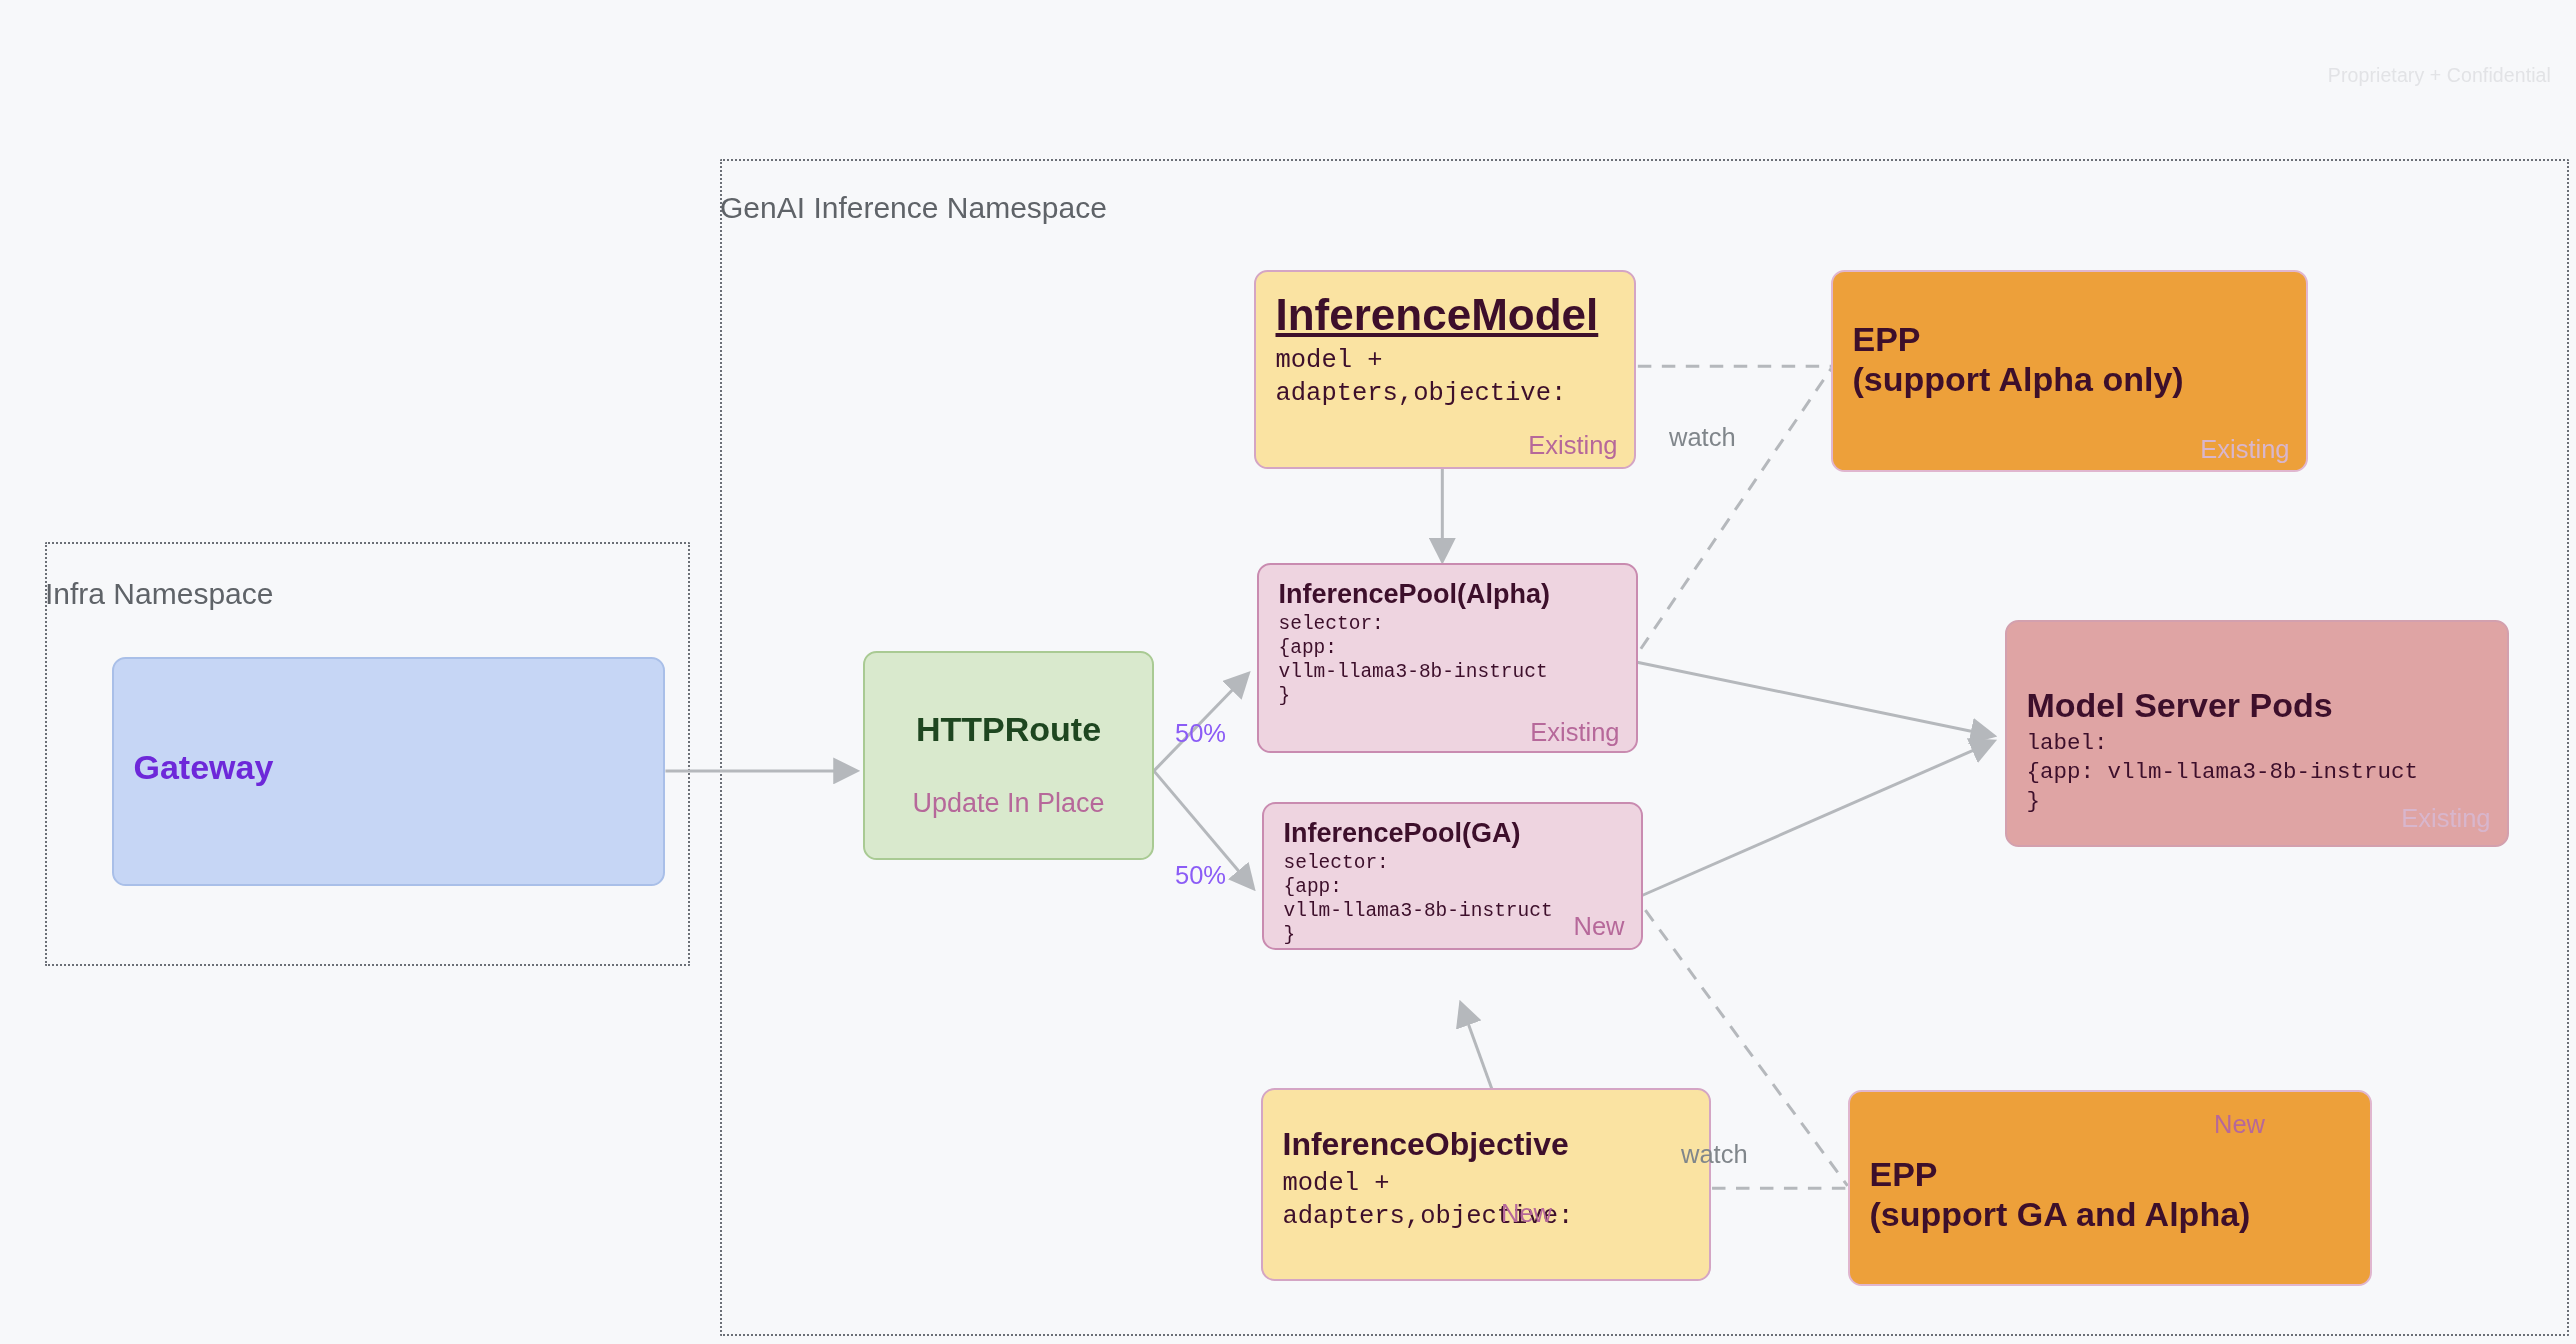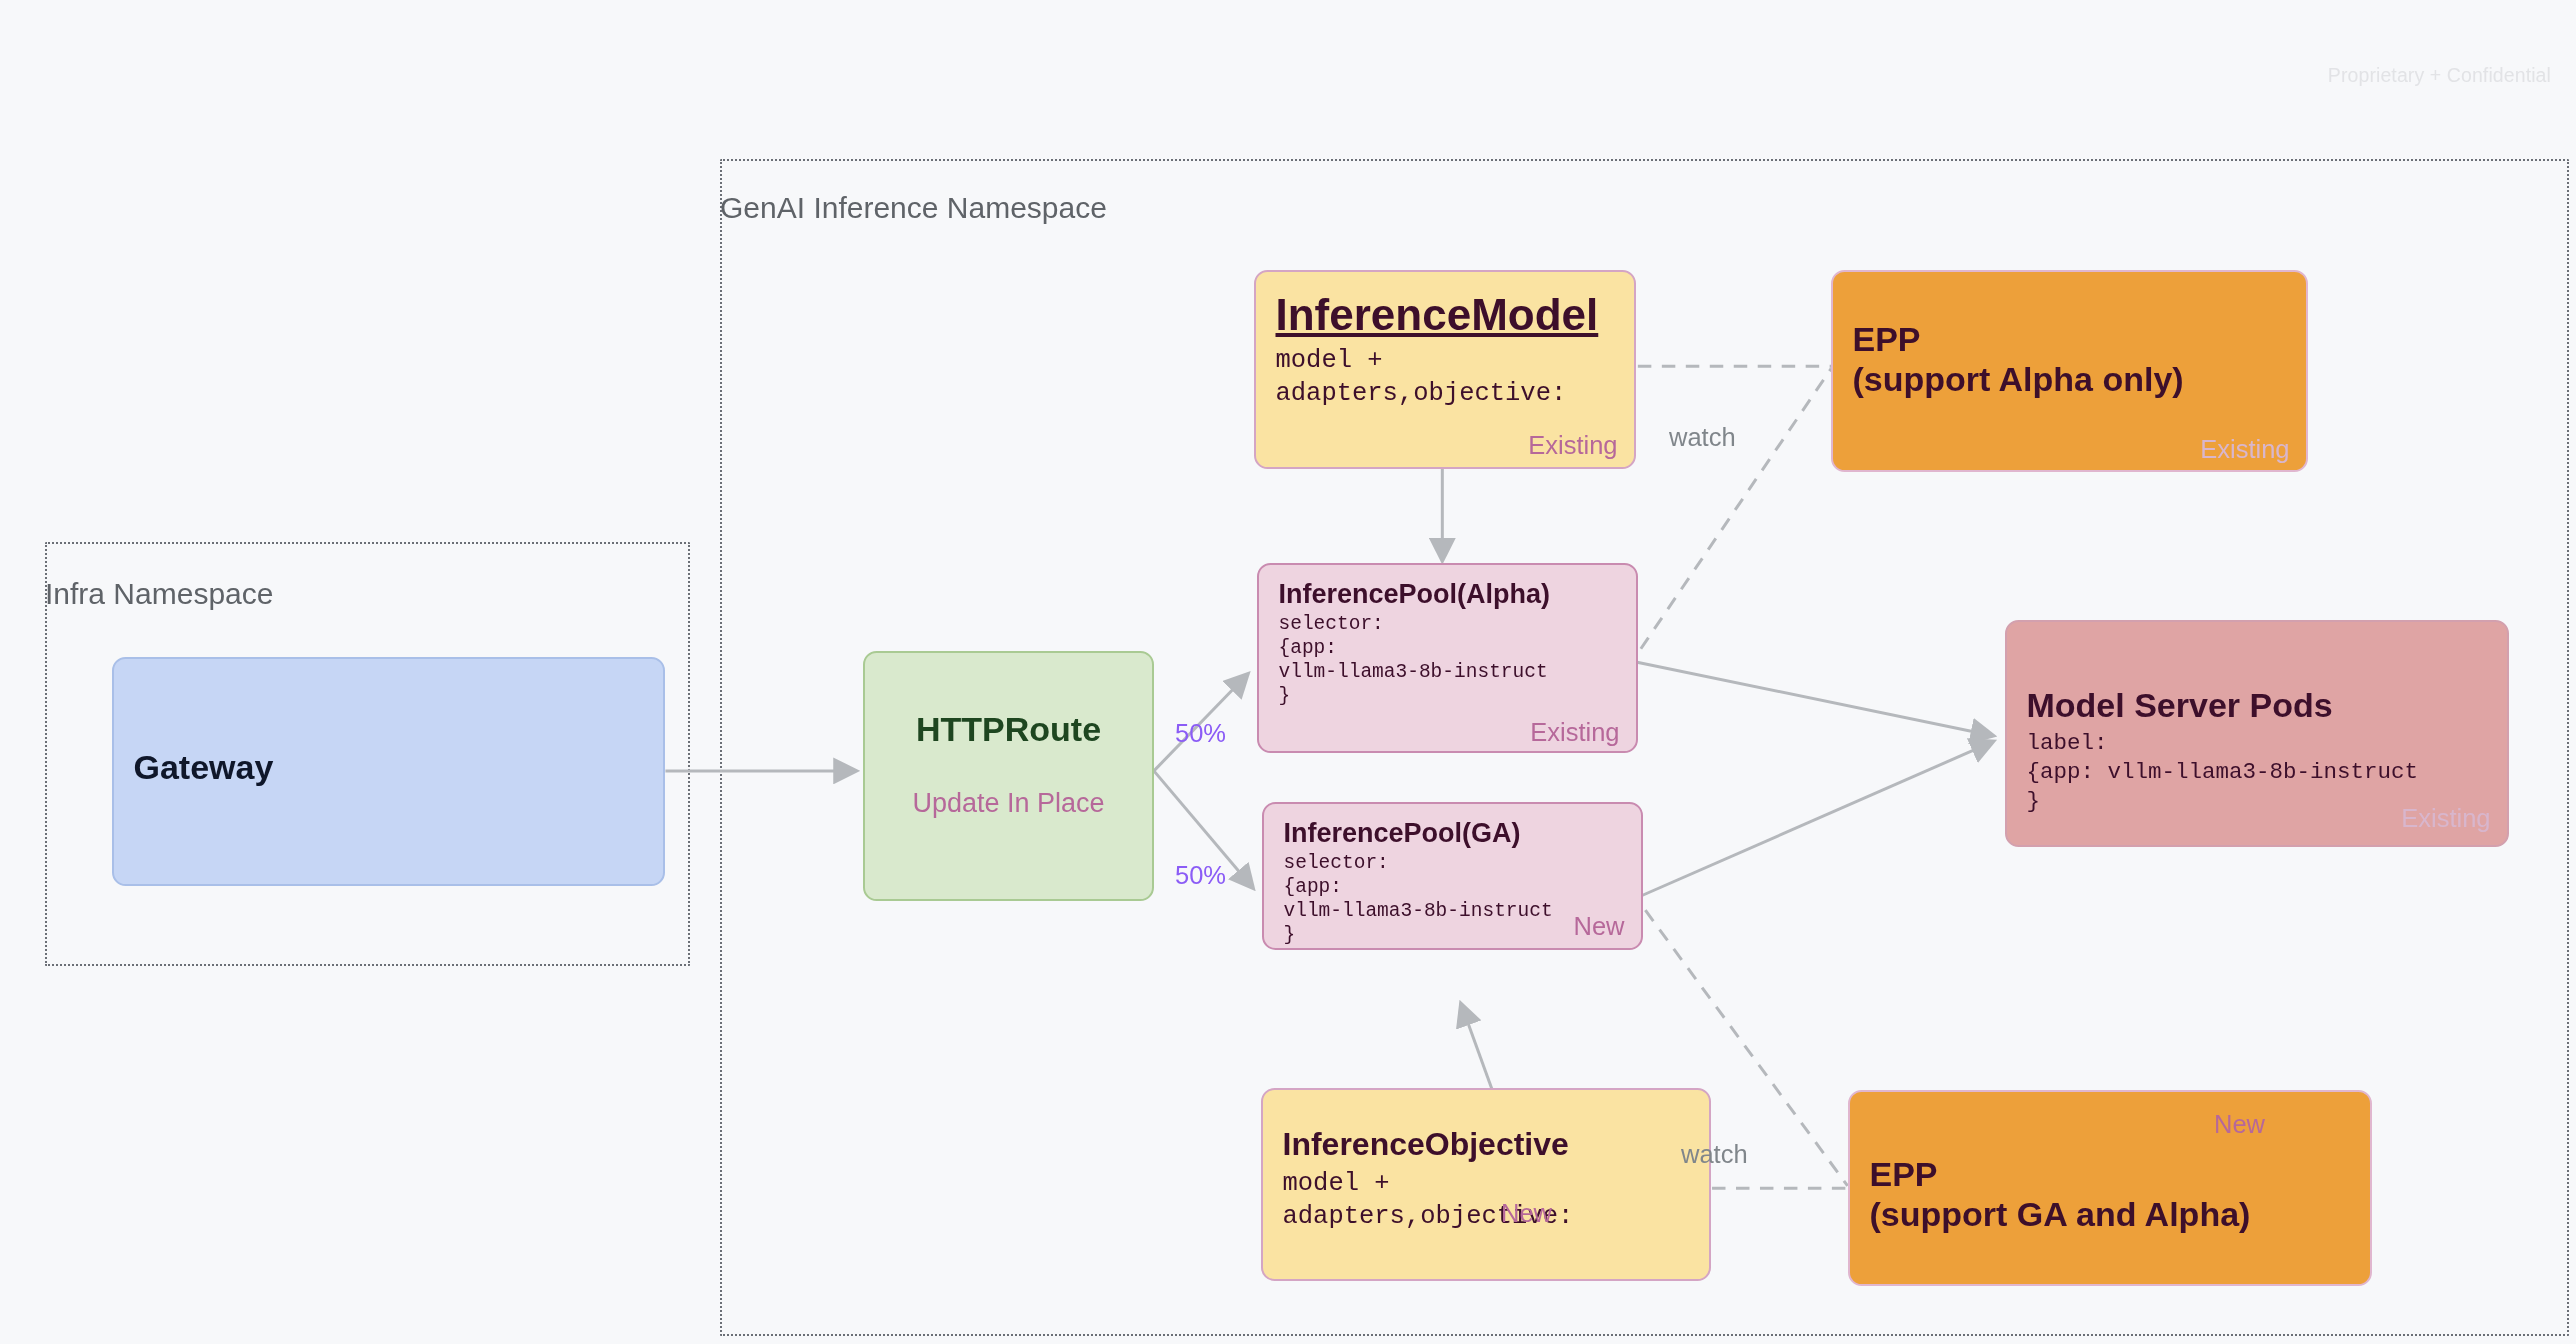--- a/index.html
+++ b/index.html
@@ -160,24 +160,24 @@
     <g>
       <path d="M 2285 1586 L 2466 1586" stroke="#b5b8bc" stroke-width="4" stroke-dasharray="18 14" fill="none"></path>
     </g>
 
     <g>
       <path d="M 2196 1215 L 2466 1583" stroke="#b5b8bc" stroke-width="4" stroke-dasharray="18 14" fill="none"></path>
     </g>
   </svg>
 
   <div class="abs node n-blue" style="left:112px; top:657px; width:553px; height:229px;">
-    <div class="title" style="font-size:34px; color:#0f172a; margin-top:71px;">Gateway</div>
-  </div>
-
-  <div class="abs node n-green" style="left:863px; top:651px; width:291px; height:250px; text-align:center;">
+    <div class="title" style="font-size:34px; color:#6d28d9; margin-top:71px;">Gateway</div>
+  </div>
+
+  <div class="abs node n-green" style="left:863px; top:651px; width:291px; height:209px; text-align:center;">
     <div class="title" style="font-size:34px; color:#1e4620; margin-top:39px;">HTTPRoute</div>
     <div style="font-size:27px; color:#b6689a; margin-top:39px;">Update In Place</div>
   </div>
 
   <div class="abs node n-yellow" style="left:1254px; top:270px; width:382px; height:199px; position:absolute;">
     <div class="title" style="font-size:44px;text-decoration:underline;">InferenceModel</div>
     <div class="code" style="font-size:25.5px; margin-top:4.5px;">model +
 adapters,objective:</div>
     <div class="tag">Existing</div>
   </div>

